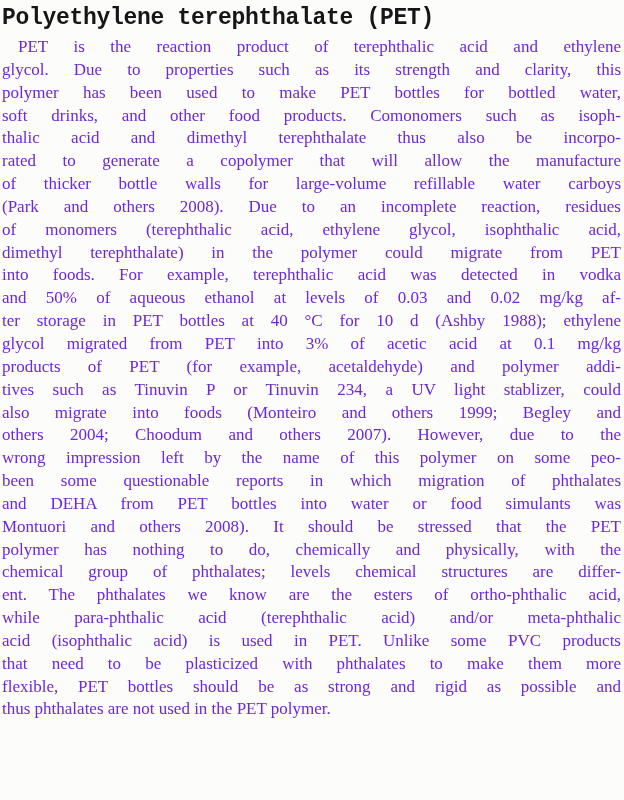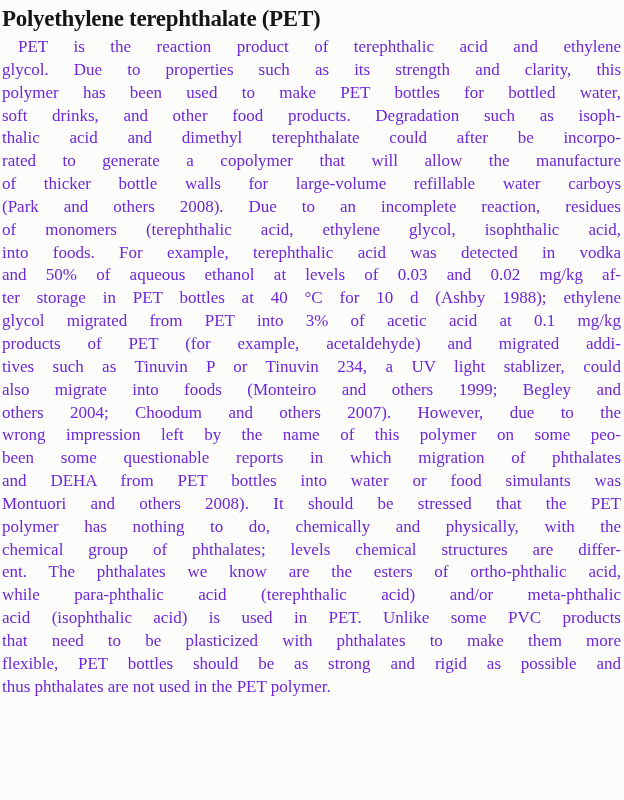--- a/index.html
+++ b/index.html
@@ -9,21 +9,21 @@
   }
   .page {
     width: 624px;
     height: 800px;
     box-sizing: border-box;
     background: #fcfcfb;
     padding: 6px 3px 0 2px;
     overflow: hidden;
   }
   .heading {
-    font-family: Liberation Serif, serif;
+    font-family: Liberation Mono, monospace;
     font-weight: 700;
     font-size: 23px;
     line-height: 25px;
     letter-spacing: -0.3px;
     color: #161616;
     margin: 0 0 5px 0;
   }
   .para {
     width: 619px;
   }
@@ -46,31 +46,32 @@
 </style>
 </head>
 <body>
 
 <div class="page">
   <h1 class="heading">Polyethylene terephthalate (PET)</h1>
   <div class="para">
     <div class="line first">PET is the reaction product of terephthalic acid and ethylene</div>
     <div class="line">glycol. Due to properties such as its strength and clarity, this</div>
     <div class="line">polymer has been used to make PET bottles for bottled water,</div>
-    <div class="line">soft drinks, and other food products. Degradation such as isoph-</div>
-    <div class="line">thalic acid and dimethyl terephthalate could after be incorpo-</div>
+    <div class="line">soft drinks, and other food products. Comonomers such as isoph-</div>
+    <div class="line">thalic acid and dimethyl terephthalate thus also be incorpo-</div>
     <div class="line">rated to generate a copolymer that will allow the manufacture</div>
     <div class="line">of thicker bottle walls for large-volume refillable water carboys</div>
     <div class="line">(Park and others 2008). Due to an incomplete reaction, residues</div>
     <div class="line">of monomers (terephthalic acid, ethylene glycol, isophthalic acid,</div>
+    <div class="line">dimethyl terephthalate) in the polymer could migrate from PET</div>
     <div class="line">into foods. For example, terephthalic acid was detected in vodka</div>
     <div class="line">and 50% of aqueous ethanol at levels of 0.03 and 0.02 mg/kg af-</div>
     <div class="line">ter storage in PET bottles at 40 °C for 10 d (Ashby 1988); ethylene</div>
     <div class="line">glycol migrated from PET into 3% of acetic acid at 0.1 mg/kg</div>
-    <div class="line">products of PET (for example, acetaldehyde) and migrated addi-</div>
+    <div class="line">products of PET (for example, acetaldehyde) and polymer addi-</div>
     <div class="line">tives such as Tinuvin P or Tinuvin 234, a UV light stablizer, could</div>
     <div class="line">also migrate into foods (Monteiro and others 1999; Begley and</div>
     <div class="line">others 2004; Choodum and others 2007). However, due to the</div>
     <div class="line">wrong impression left by the name of this polymer on some peo-</div>
     <div class="line">been some questionable reports in which migration of phthalates</div>
     <div class="line">and DEHA from PET bottles into water or food simulants was</div>
     <div class="line">Montuori and others 2008). It should be stressed that the PET</div>
     <div class="line">polymer has nothing to do, chemically and physically, with the</div>
     <div class="line">chemical group of phthalates; levels chemical structures are differ-</div>
     <div class="line">ent. The phthalates we know are the esters of ortho-phthalic acid,</div>

